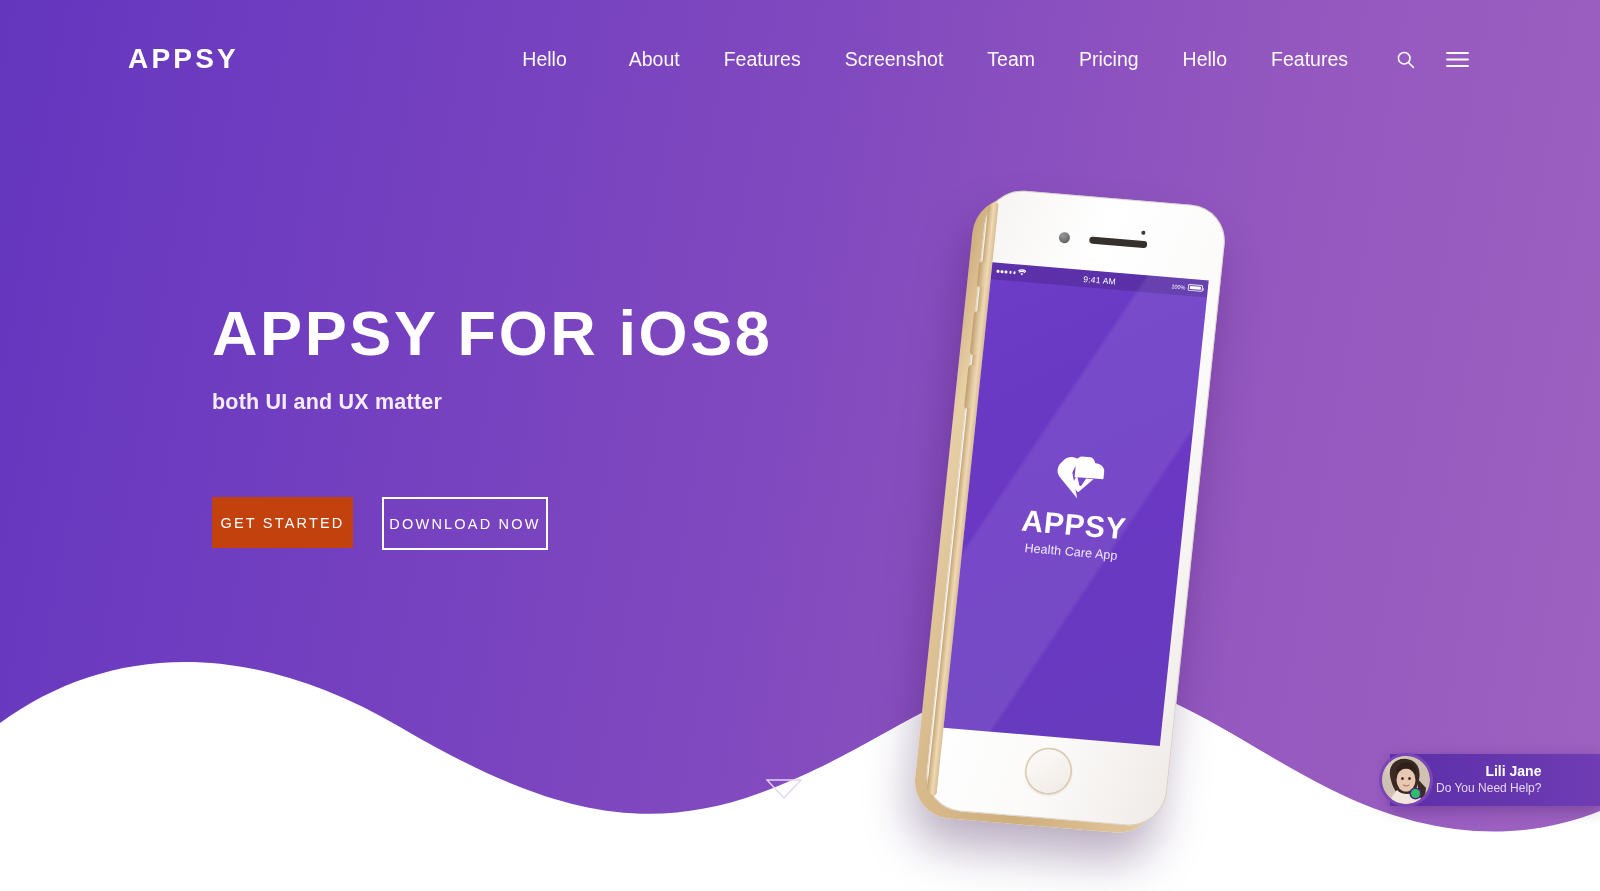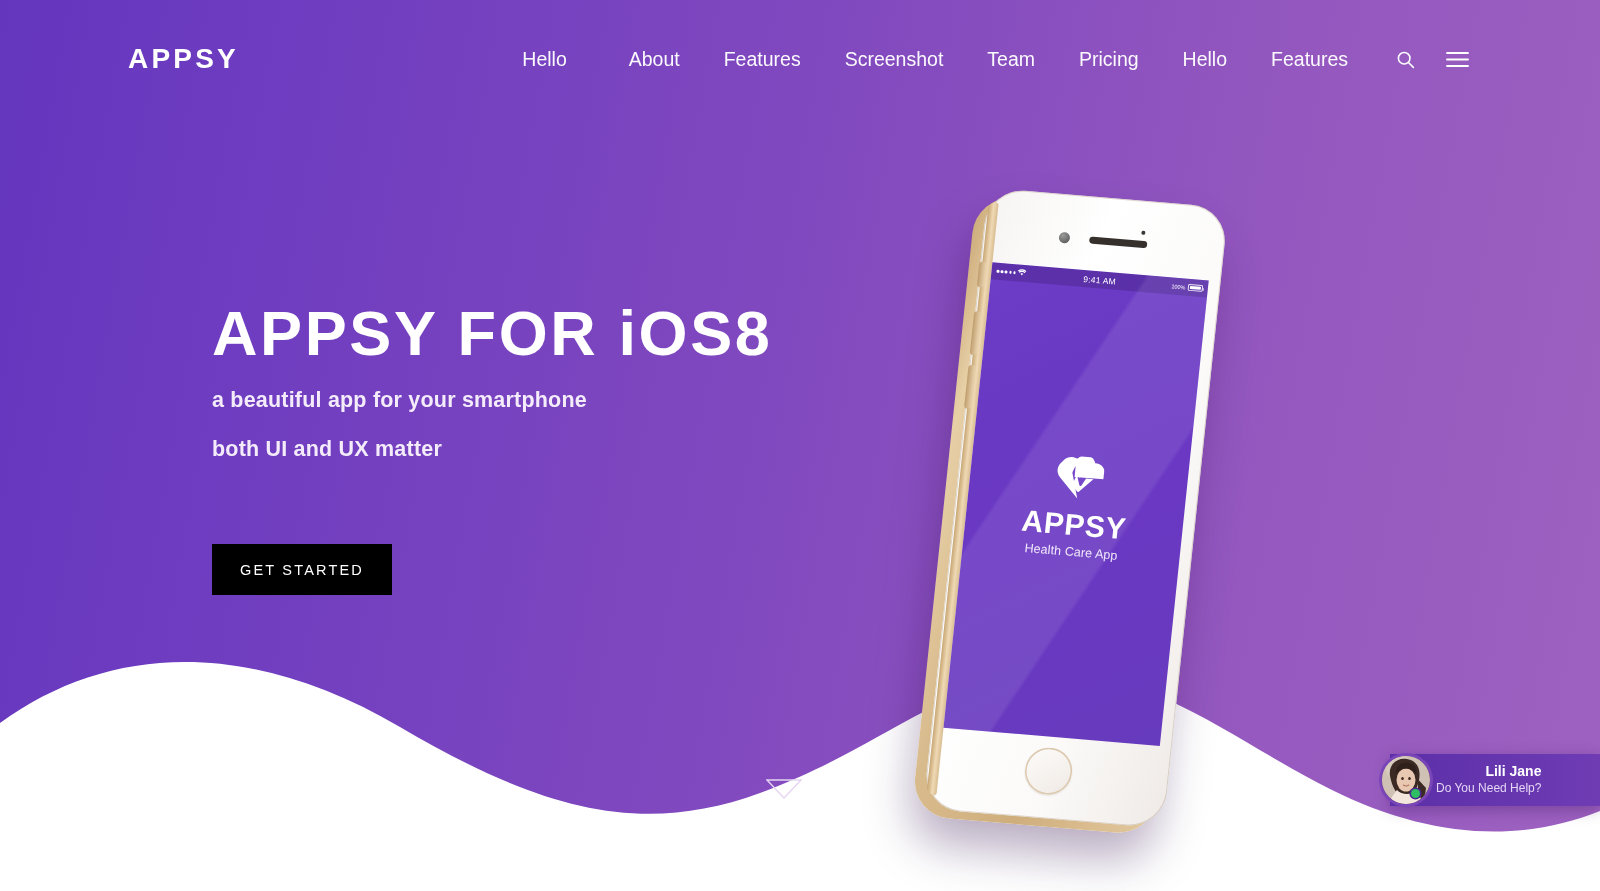--- a/index.html
+++ b/index.html
@@ -70,21 +70,21 @@
     margin-top:24px; color:#f4ecfb; font-size:21.5px; font-weight:bold;
     letter-spacing:.2px;
   }
   .btn-row{ margin-top:82px; display:flex; align-items:flex-start; }
   .btn{
     display:inline-flex; align-items:center; justify-content:center;
     color:#ffffff; font-size:14.5px; letter-spacing:2.2px;
     text-decoration:none; cursor:pointer; white-space:nowrap;
   }
   .btn-primary{
-    background:#000000; width:180px; height:51px; border:0;
+    background:#c2410c; width:141px; height:51px; border:0;
   }
   .btn-ghost{
     background:transparent; border:2px solid #ffffff;
     width:166px; height:53px; margin-left:29px;
   }
 
   
   .scroll-arrow{
     position:absolute; left:766px; top:779px; z-index:31; cursor:pointer;
   }
@@ -253,25 +253,25 @@
             <line x1="1" y1="8.5" x2="22" y2="8.5"></line>
             <line x1="1" y1="15" x2="22" y2="15"></line>
           </svg>
         </div>
       </div>
     </div>
   </div>
 
   <div class="hero-copy">
     <div class="headline">APPSY FOR iOS8</div>
-    <div class="sub1">a beautiful app for your smartphone</div>
     <div class="sub2">both UI and UX matter</div>
 
     <div class="btn-row">
       <a class="btn btn-primary" href="#">GET STARTED</a>
+      <a class="btn btn-ghost" href="#">DOWNLOAD NOW</a>
     </div>
   </div>
 
   <div class="phone-wrap">
     <div class="phone">
       <div class="phone-side"></div>
       <div class="phone-body">
         <div class="phone-edge"></div>
         <div class="btn-vol silent"></div>
         <div class="btn-vol up"></div>

